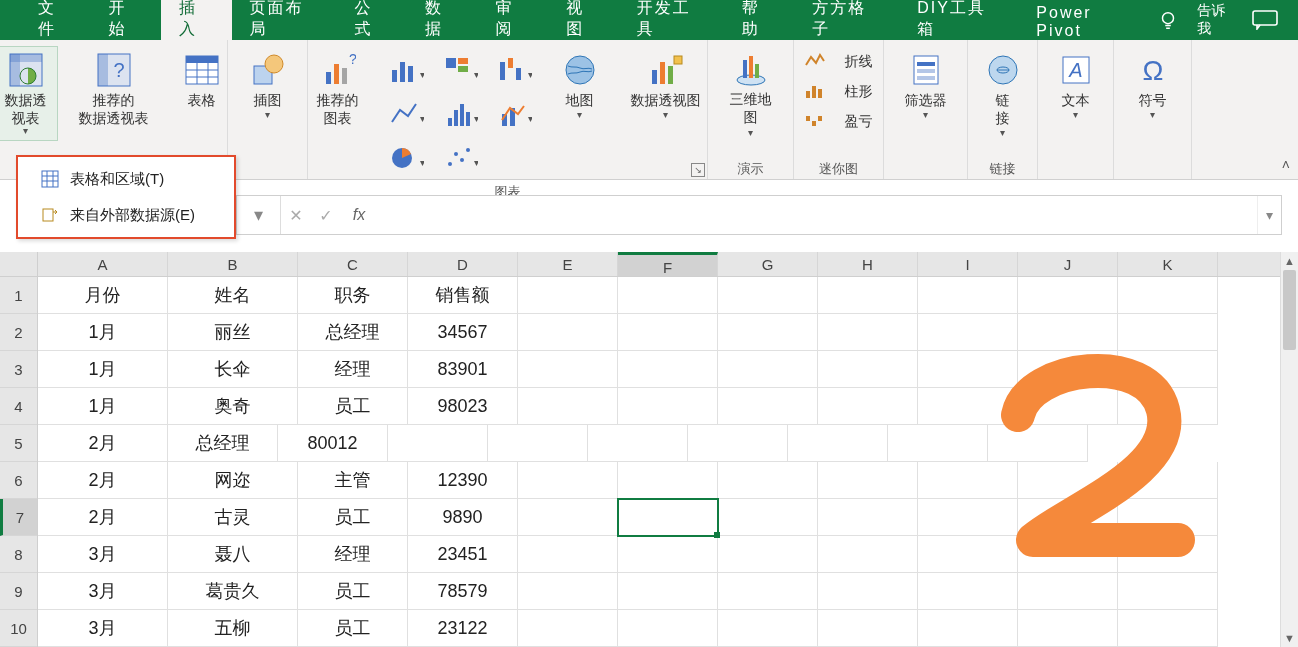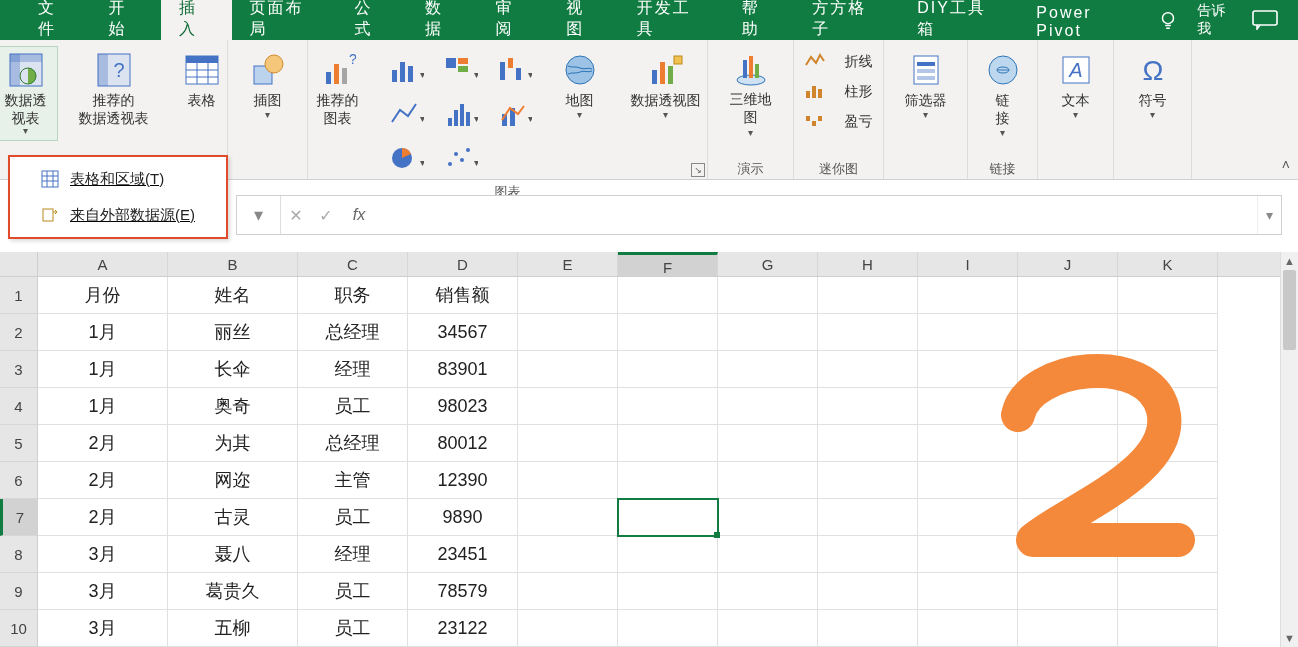--- a/index.html
+++ b/index.html
@@ -108,29 +108,28 @@
   }
 
   .ribbon-collapse {
     position:absolute; right:8px; bottom:6px;
     font-size:14px; color:#555;
   }
 
   
   .pivot-menu {
     position: absolute;
-    left: 8px;
+    left: 16px;
     top: 155px;
     width: 220px;
     background: #fff;
     border: 2px solid #e24a2c;
-    padding: 4px 16px;
+    padding: 4px 8px;
     z-index: 50;
     box-shadow: 2px 2px 4px rgba(0,0,0,.15);
-    text-decoration: underline;
   }
   .pivot-menu .mitem {
     display:flex; align-items:center; gap:10px;
     padding: 8px 14px;
     font-size: 15px;
     color:#222;
   }
   .pivot-menu .mitem.disabled { color:#9e9e9e; }
   .pivot-menu .mitem .mi-ic { width:20px; height:20px; display:inline-flex; align-items:center; justify-content:center; }
 
@@ -702,21 +701,20 @@
           <div class="cell cRest"></div>
           <div class="cell cRest"></div>
           <div class="cell cRest"></div>
           <div class="cell cRest"></div>
           <div class="cell cRest"></div>
           <div class="cell cRest"></div>
           <div class="cell cRest"></div>
         </div>
         <div class="row">
           <div class="cell cA">2月</div>
-          <div class="cell cB">为其</div>
           <div class="cell cC">总经理</div>
           <div class="cell cD num">80012</div>
           <div class="cell cRest"></div>
           <div class="cell cRest"></div>
           <div class="cell cRest"></div>
           <div class="cell cRest"></div>
           <div class="cell cRest"></div>
           <div class="cell cRest"></div>
           <div class="cell cRest"></div>
         </div>

